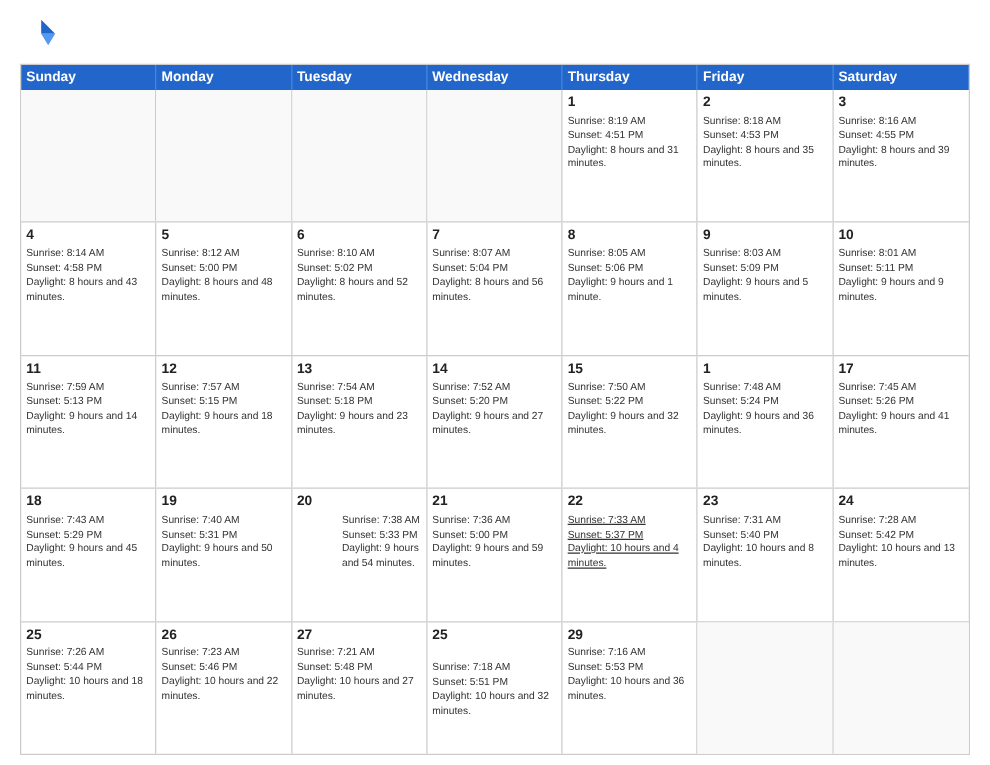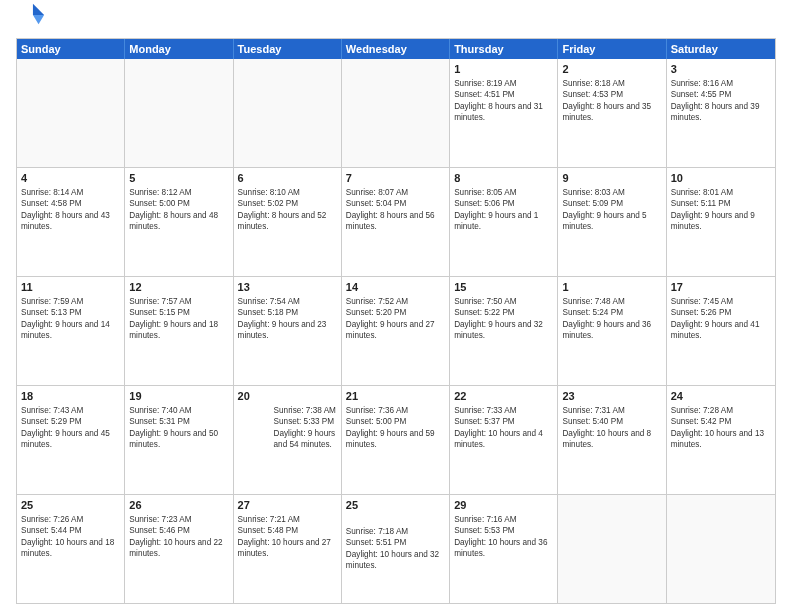--- a/index.html
+++ b/index.html
@@ -6,21 +6,21 @@
     body {
       font-family: Arial, sans-serif;
       background: #fff;
       width: 792px;
       height: 612px;
       overflow: hidden;
     }
     .page {
       width: 792px;
       height: 612px;
-      padding: 0 16px 8px 16px;
+      padding: 12px 16px 8px 16px;
       display: flex;
       flex-direction: column;
     }
     .header {
       display: flex;
       align-items: flex-start;
       justify-content: space-between;
       margin-bottom: 6px;
     }
     .logo {
@@ -273,21 +273,21 @@
 Daylight: 9 hours and 54 minutes.</div>
           </div>
           <div class="cal-cell">
             <div class="day-number">21</div>
             <div class="cell-text" style="white-space: pre-line;">Sunrise: 7:36 AM
 Sunset: 5:00 PM
 Daylight: 9 hours and 59 minutes.</div>
           </div>
           <div class="cal-cell">
             <div class="day-number">22</div>
-            <div class="cell-text" style="white-space: pre-line;">Sunrise: 7:33 AM
+            <div class="cell-text" style="white-space: pre-line; text-decoration: underline;">Sunrise: 7:33 AM
 Sunset: 5:37 PM
 Daylight: 10 hours and 4 minutes.</div>
           </div>
           <div class="cal-cell">
             <div class="day-number">23</div>
             <div class="cell-text" style="white-space: pre-line;">Sunrise: 7:31 AM
 Sunset: 5:40 PM
 Daylight: 10 hours and 8 minutes.</div>
           </div>
           <div class="cal-cell">

